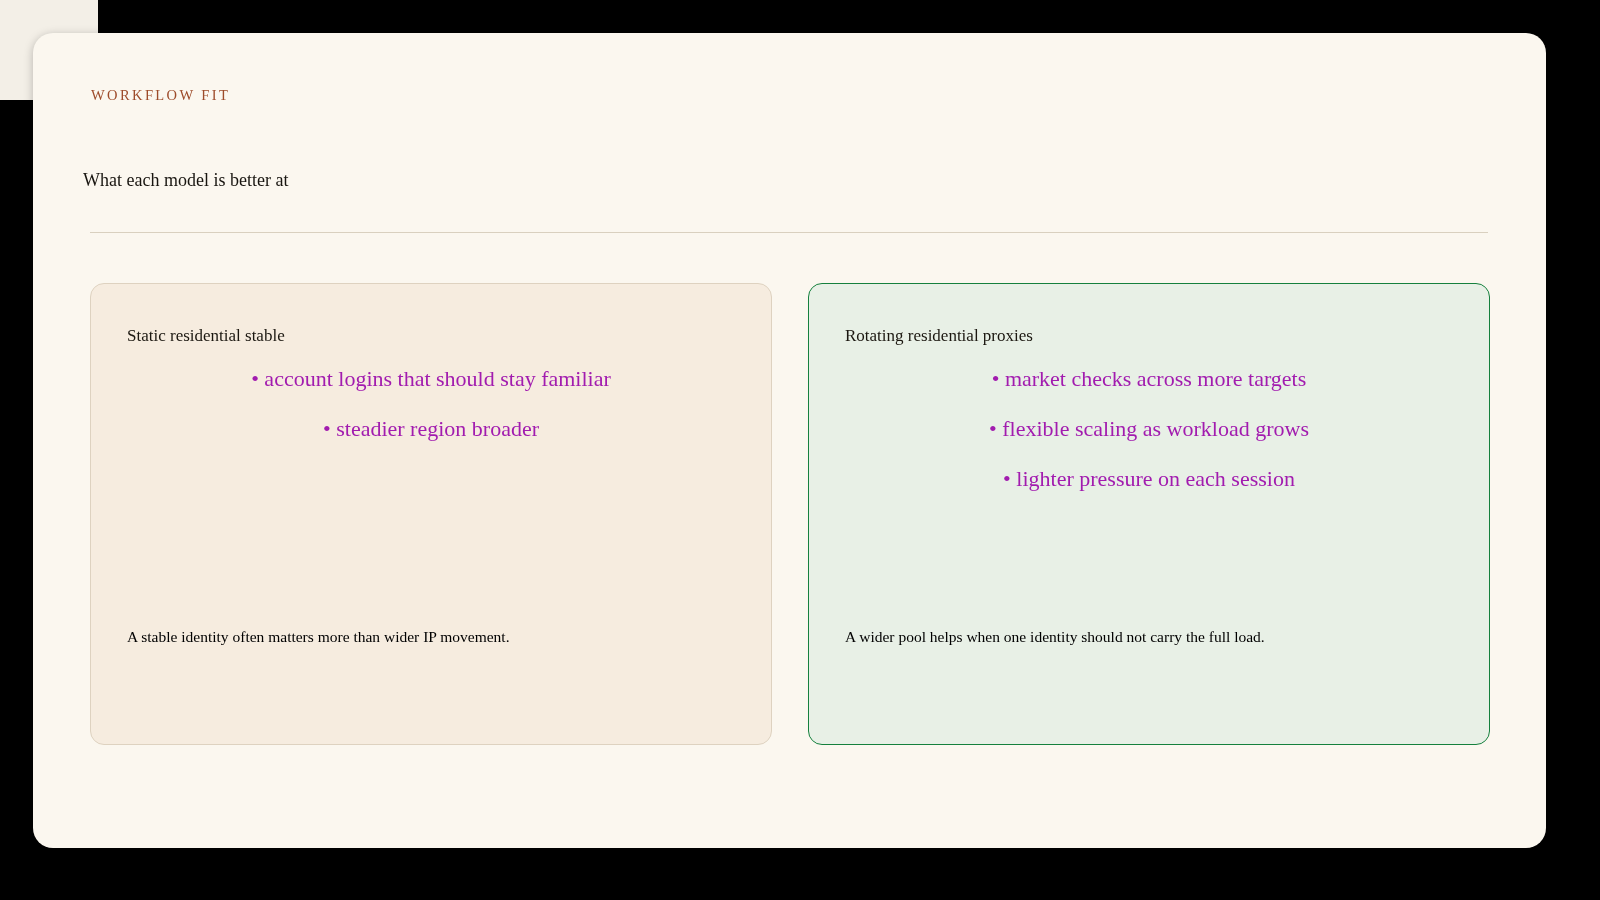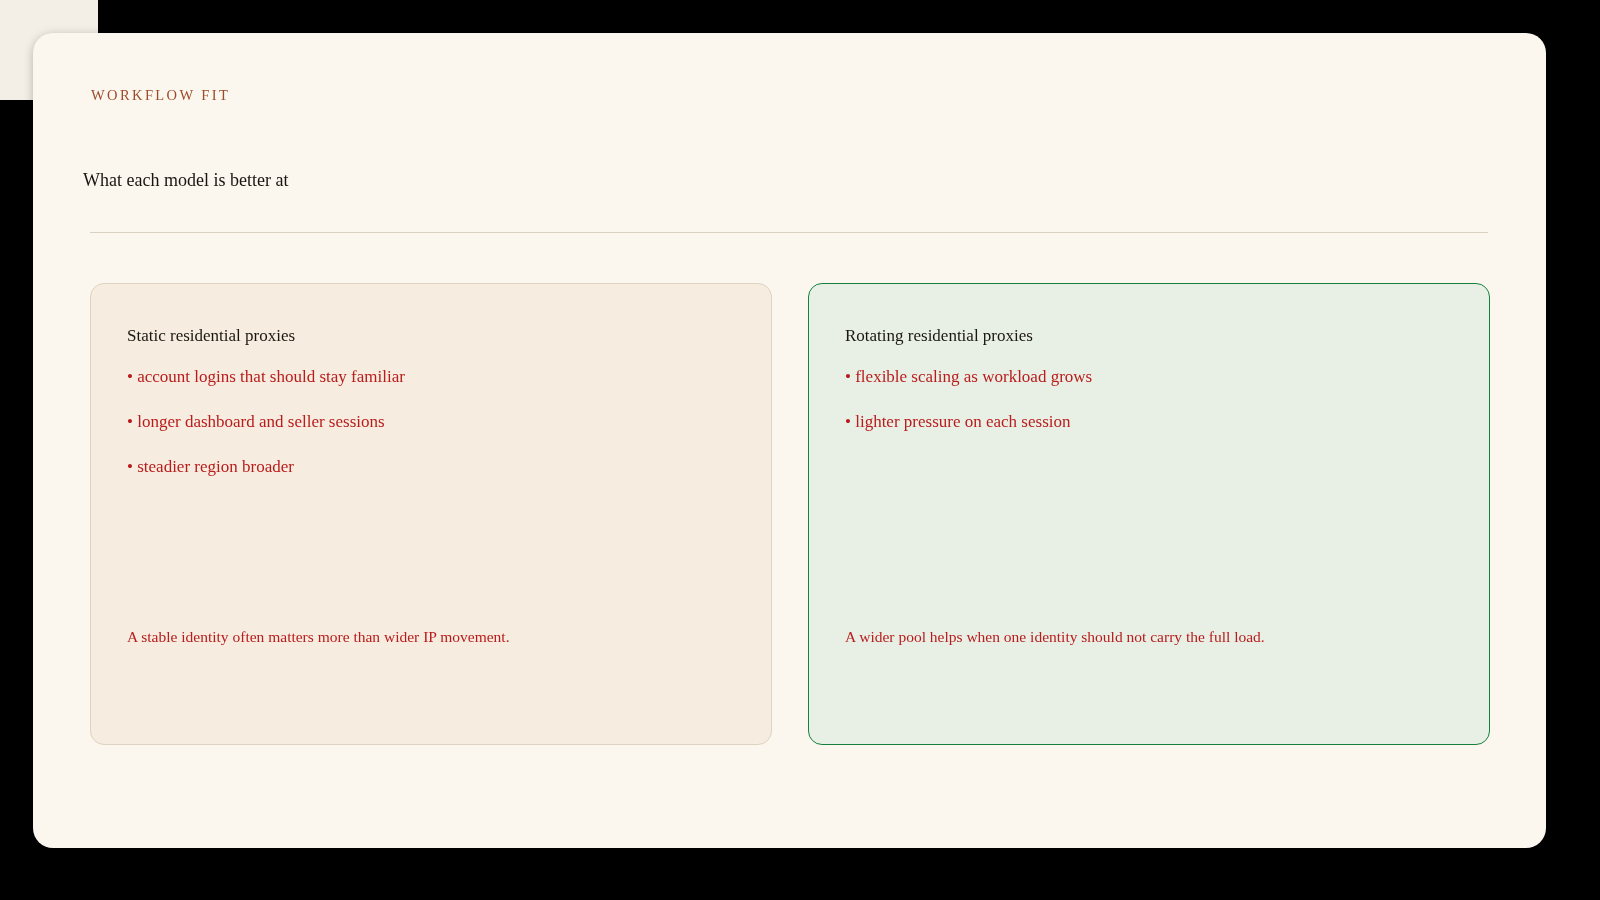--- a/index.html
+++ b/index.html
@@ -103,65 +103,66 @@
     margin: 0 0 22px 0;
   }
 
   .bullets {
     list-style: none;
     margin: 0;
     padding: 0;
   }
 
   .bullets li {
-    font-size: 17px;
-    color: #b91c1c;
+    font-size: 22px;
+    color: #a21caf;
     line-height: 1;
     margin-bottom: 28px;
     white-space: nowrap;
+    text-align: center;
   }
 
   .panel-note {
     position: absolute;
     left: 36px;
     bottom: 98px;
     font-size: 15.5px;
-    color: #b91c1c;
+    color: #000000;
   }
 </style>
 </head>
 <body>
 
 <div id="stage">
 
   <div class="corner-block"></div>
 
   <div class="card">
 
     <div class="eyebrow">WORKFLOW FIT</div>
 
     <div class="headline">What each model is better at</div>
 
     <div class="divider"></div>
 
     <div class="columns">
 
       <div class="panel static">
-        <div class="panel-title">Static residential proxies</div>
+        <div class="panel-title">Static residential stable</div>
         <ul class="bullets">
           <li>• account logins that should stay familiar</li>
-          <li>• longer dashboard and seller sessions</li>
           <li>• steadier region broader</li>
         </ul>
         <div class="panel-note">A stable identity often matters more than wider IP movement.</div>
       </div>
 
       <div class="panel rotating">
         <div class="panel-title">Rotating residential proxies</div>
         <ul class="bullets">
+          <li>• market checks across more targets</li>
           <li>• flexible scaling as workload grows</li>
           <li>• lighter pressure on each session</li>
         </ul>
         <div class="panel-note">A wider pool helps when one identity should not carry the full load.</div>
       </div>
 
     </div>
   </div>
 </div>
 

